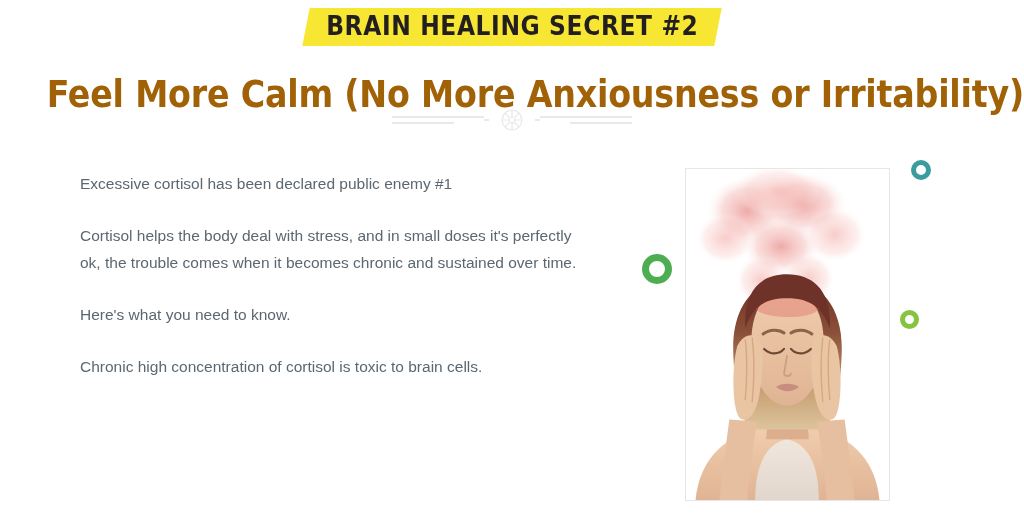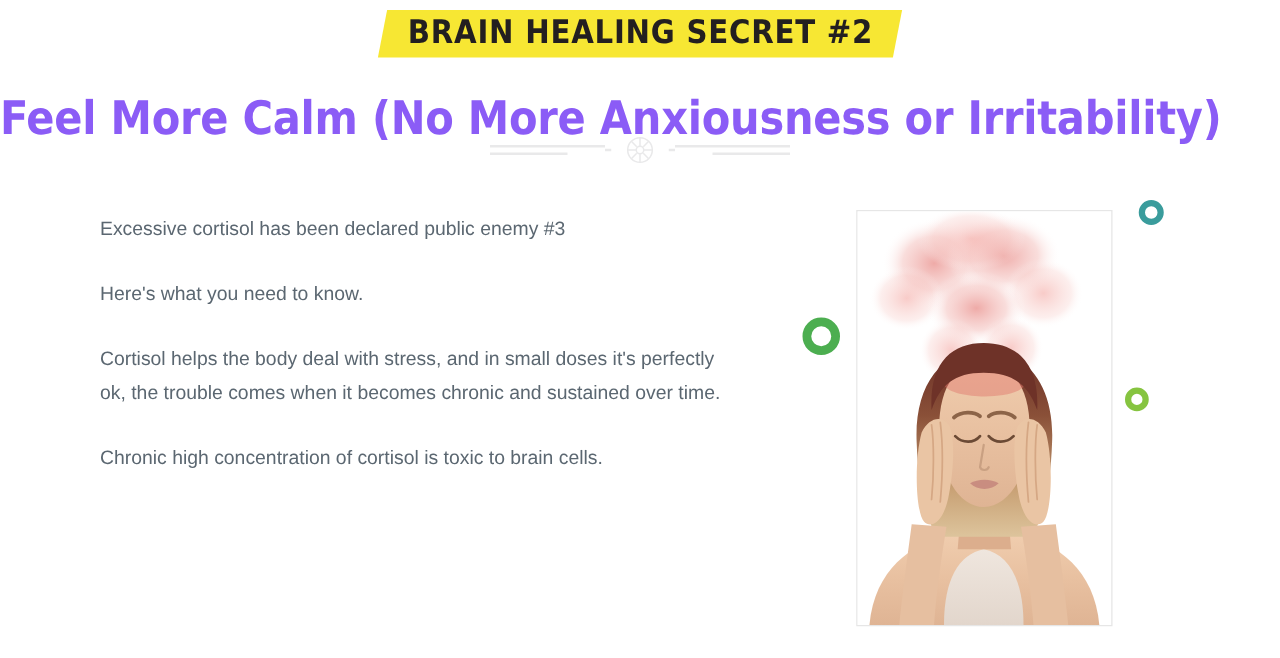--- a/index.html
+++ b/index.html
@@ -47,22 +47,22 @@
     font-stretch: condensed;
     transform-origin: center;
   }
 
   
   #headline {
     position: absolute;
     top: 48px;
     left: 0;
     width: 1024px;
-    text-align: left;
-    color: #8b5cf6;
+    text-align: right;
+    color: #a16207;
     font-family: "Liberation Sans Narrow", "DejaVu Sans Condensed", "Liberation Sans", sans-serif;
     font-weight: bold;
     font-size: 37px;
     line-height: 44px;
     letter-spacing: -0.2px;
     white-space: nowrap;
     font-stretch: condensed;
   }
 
   
@@ -185,23 +185,23 @@
     </g>
   </svg>
   <div class="dash"></div>
   <div class="rule-group right">
     <div class="r1"></div>
     <div class="r2"></div>
   </div>
 </div>
 
 <div id="body-copy">
-  <p class="para">Excessive cortisol has been declared public enemy #3</p>
+  <p class="para">Excessive cortisol has been declared public enemy #1</p>
+  <p class="para">Cortisol helps the body deal with stress, and in small doses it's perfectly ok, the trouble comes when it becomes chronic and sustained over time.</p>
   <p class="para">Here's what you need to know.</p>
-  <p class="para">Cortisol helps the body deal with stress, and in small doses it's perfectly ok, the trouble comes when it becomes chronic and sustained over time.</p>
   <p class="para">Chronic high concentration of cortisol is toxic to brain cells.</p>
 </div>
 
 <div id="photo">
   <svg viewBox="0 0 205 333" preserveAspectRatio="xMidYMid slice" aria-hidden="true">
     <defs>
       <radialGradient id="smokeA" cx="50%" cy="50%" r="50%">
         <stop offset="0%" stop-color="#e98e8a" stop-opacity="0.75"></stop>
         <stop offset="60%" stop-color="#f2b4b0" stop-opacity="0.45"></stop>
         <stop offset="100%" stop-color="#ffffff" stop-opacity="0"></stop>

